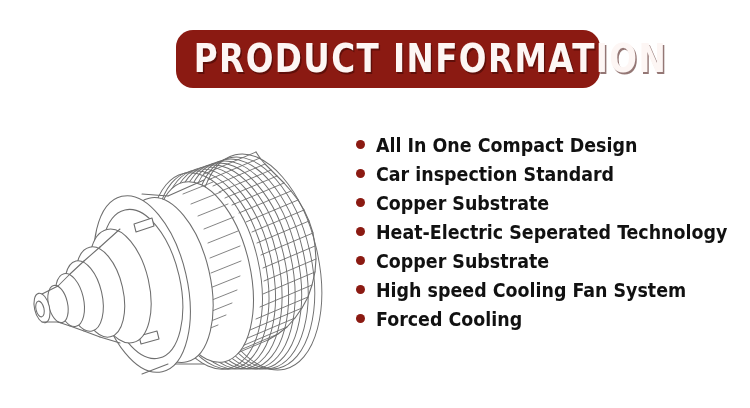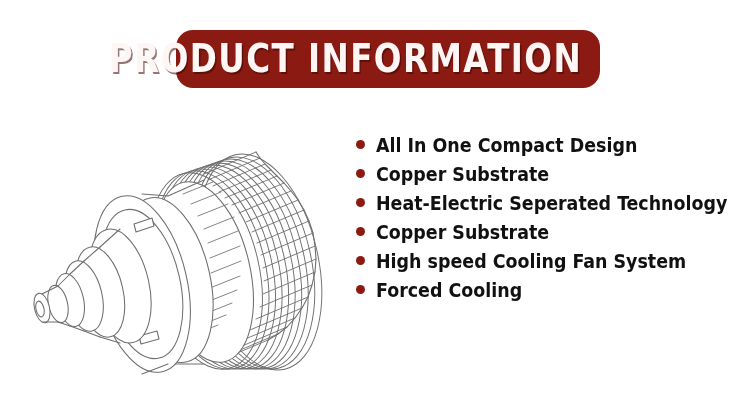--- a/index.html
+++ b/index.html
@@ -20,21 +20,21 @@
   #header-banner {
     position: absolute;
     left: 176px;
     top: 30px;
     width: 424px;
     height: 58px;
     background: #8B1A12;
     border-radius: 17px;
     display: flex;
     align-items: center;
-    justify-content: flex-end;
+    justify-content: flex-start;
     box-sizing: border-box;
   }
   #header-title {
     color: #fdf6f4;
     font-family: "Liberation Sans Narrow", "DejaVu Sans Condensed", "Liberation Sans", sans-serif;
     font-size: 39px;
     font-weight: 700;
     letter-spacing: 1.5px;
     line-height: 1;
     transform: scaleX(0.93);
@@ -209,20 +209,24 @@
 
   <ul id="feature-list">
 
     <li class="feature-item">
       <span class="feature-bullet"></span>
       <span class="feature-label">All In One Compact Design</span>
     </li>
 
 
 
+    <li class="feature-item">
+      <span class="feature-bullet"></span>
+      <span class="feature-label">Car inspection Standard</span>
+    </li>
 
     <li class="feature-item">
       <span class="feature-bullet"></span>
       <span class="feature-label">Copper Substrate</span>
     </li>
 
     <li class="feature-item">
       <span class="feature-bullet"></span>
       <span class="feature-label">Heat-Electric Seperated Technology</span>
     </li>

